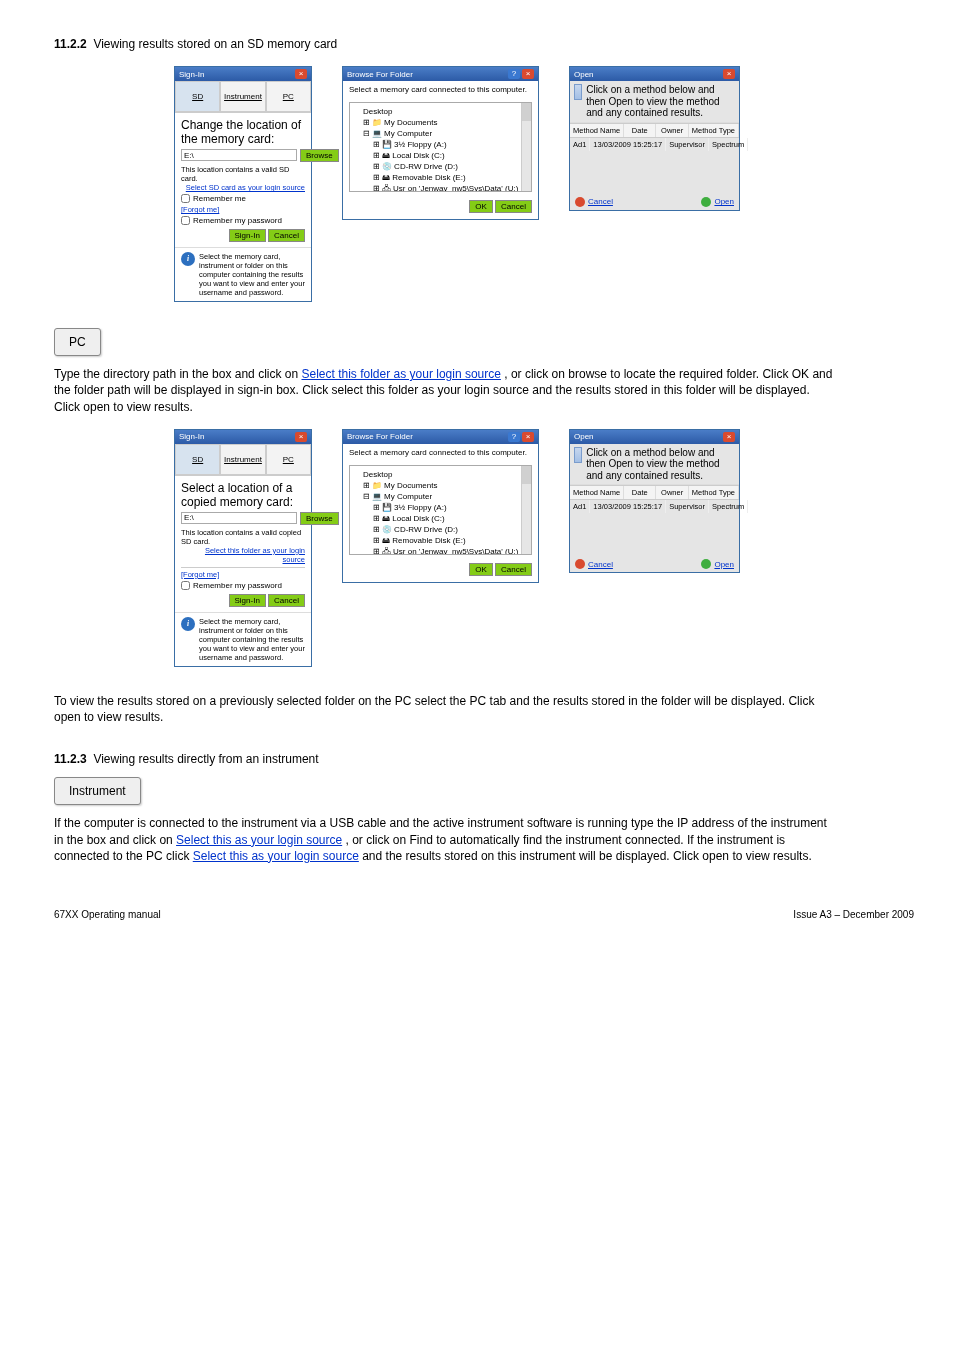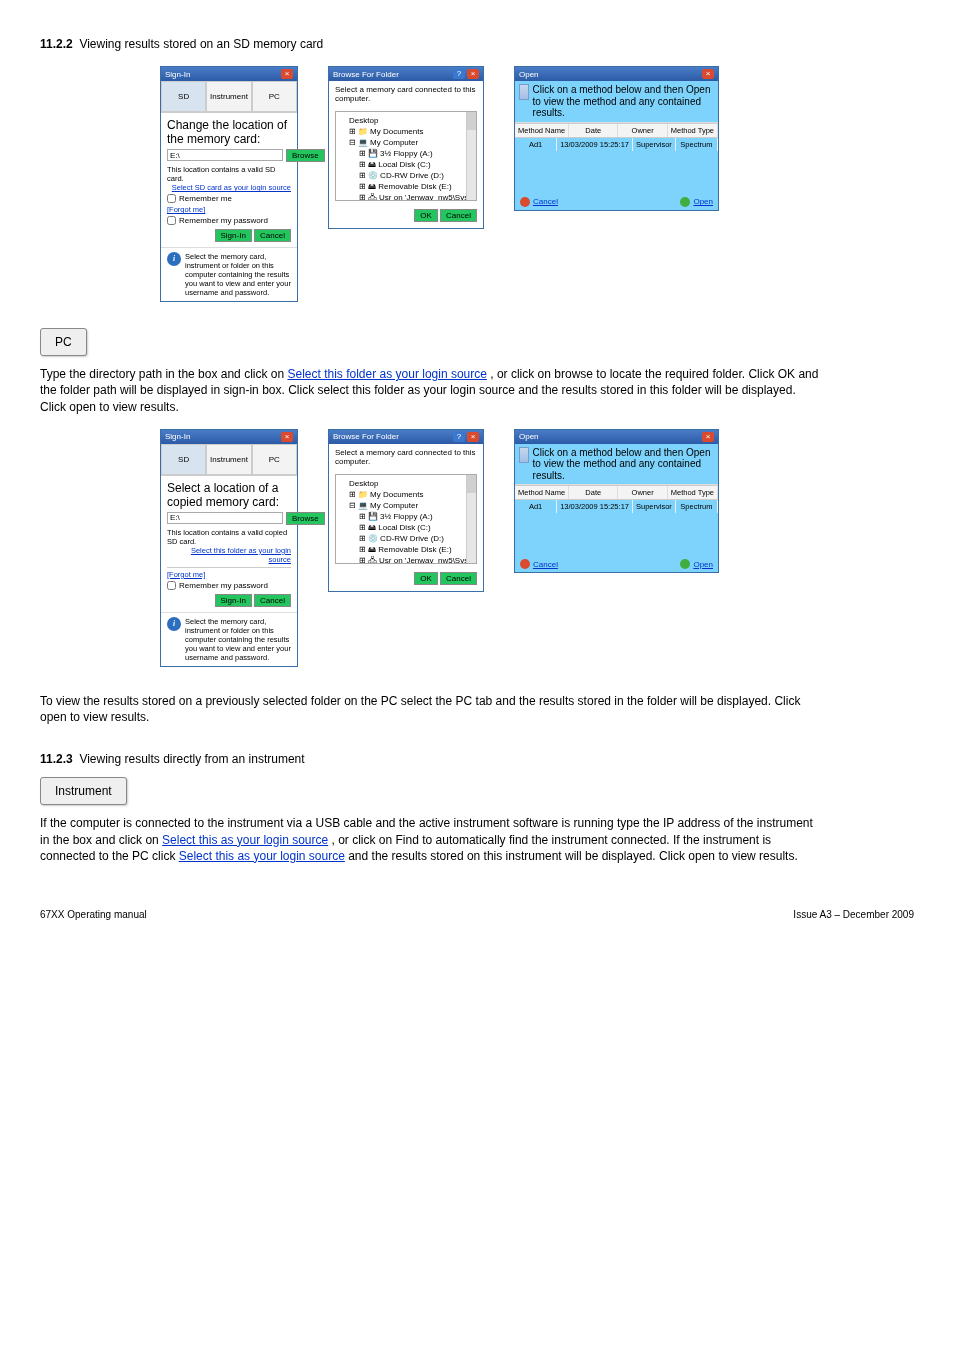--- a/index.html
+++ b/index.html
@@ -1,59 +1,59 @@
 <!DOCTYPE html>
 <html><head>
 <meta charset="utf-8">
 <style>
   * { box-sizing: border-box; margin: 0; padding: 0; }
   body { font-family: Arial, sans-serif; font-size: 12px; color: #000; background: #fff; width: 954px; }
-  .page { padding: 30px 32px 60px 40px; position: relative; }
+  .page { padding: 30px 32px 60px 40px; position: relative; margin-left: 14px; }
   p { margin: 6px 0; line-height: 1.35; }
   .label-btn { display: inline-block; border: 1px solid #888; background: #efefef; padding: 6px 14px; border-radius: 3px; box-shadow: 1px 1px 2px #ccc; }
   .screenshot-row { display: flex; gap: 30px; margin: 14px 0 26px 0; align-items: flex-start; padding-left: 120px; }
   .link-blue { color: #0033cc; text-decoration: underline; }
   .section-num { font-weight: bold; }
   .footer { position: absolute; bottom: 10px; left: 40px; right: 40px; display: flex; justify-content: space-between; font-size: 10px; color: #000; }
 
   
   .dlg { width: 138px; border: 1px solid #3a6ea5; background: #fff; font-size: 8px; }
   .dlg-title { background: linear-gradient(#4a7dc7,#2c5aa6); color: #fff; padding: 2px 4px; display: flex; justify-content: space-between; align-items: center; height: 14px; }
   .dlg-close { background: #d94a2f; color: #fff; width: 12px; height: 10px; line-height: 10px; text-align: center; border-radius: 2px; font-size: 8px; }
   .tabs { display: flex; }
-  .tab { flex: 1; text-align: center; padding: 10px 2px; border: 1px solid #ccc; font-size: 8px; background: #f3f3f3; }
+  .tab { flex: 1; text-align: center; padding: 10px 2px; border: 1px solid #ccc; font-size: 8px; background: #f3f3f3; text-decoration: underline; }
   .tab.active { background: #d7e3ef; }
   .dlg-body { padding: 5px 6px; border-top: 1px solid #ccc; }
   .dlg-h { font-weight: normal; font-size: 12px; margin-bottom: 3px; }
   .dlg-input-row { display: flex; gap: 3px; margin-bottom: 3px; }
   .dlg-input-row input[type=text] { flex:1; border:1px solid #aaa; height:12px; font-size:8px; padding:0 2px; }
-  .dlg-btn { border:1px solid #888; background:#22c55e; font-size:8px; padding:1px 5px; }
+  .dlg-btn { border:1px solid #888; background:#84cc16; font-size:8px; padding:1px 5px; }
   .dlg-link { color:#0033cc; text-decoration:underline; font-size:7.5px; display:block; text-align:right; }
   .chk { font-size:8px; margin:2px 0; display:flex; align-items:center; gap:3px; }
   .chk input { width:9px; height:9px; }
   .dlg-actions { text-align:right; margin-top:4px; }
   .dlg-info { display:flex; gap:4px; border-top:1px solid #ddd; padding:4px 6px; font-size:7.5px; line-height:1.2; }
   .info-i { width:14px; height:14px; border-radius:50%; background:#2c6fbf; color:#fff; text-align:center; line-height:14px; font-weight:bold; font-style:italic; font-family:serif; flex-shrink:0; }
 
   
-  .bff { width: 156px; border:1px solid #3a6ea5; background:#fff; font-size:8px; }
+  .bff { width: 197px; border:1px solid #3a6ea5; background:#fff; font-size:8px; }
   .bff .dlg-title { height:14px; }
   .bff-msg { padding:4px 6px; font-size:8px; }
   .bff-tree { margin:4px 6px; border:1px solid #aaa; height:90px; padding:3px; overflow:hidden; position:relative; }
   .bff-tree ul { list-style:none; margin:0; padding-left:10px; }
   .bff-tree li { font-size:8px; line-height:11px; white-space:nowrap; }
   .bff-scroll { position:absolute; right:0; top:0; bottom:0; width:10px; background:#e6e6e6; border-left:1px solid #ccc; }
   .bff-scroll::before, .bff-scroll::after { content:""; display:block; height:9px; background:#d0d0d0; }
   .bff-actions { text-align:right; padding:4px 6px 6px 6px; }
   .q-close { display:flex; gap:2px; }
   .q-close span { background:#3a78d0; color:#fff; width:12px; height:10px; line-height:10px; text-align:center; border-radius:2px; font-size:8px; }
   .q-close .red { background:#d94a2f; }
 
   
-  .open-dlg { width:205px; border:1px solid #3a6ea5; background:#7dd3fc; font-size:8px; }
+  .open-dlg { width:171px; border:1px solid #3a6ea5; background:#e5e5e5; font-size:8px; }
   .open-hdr { display:flex; gap:4px; padding:3px 4px; border-bottom:1px solid #ddd; }
   .open-icon { width:18px; height:16px; background:linear-gradient(#c7d7ee,#a3bfe5); border:1px solid #7a9ccc; }
   .open-hdr-text { font-size:10px; line-height:1.15; }
   .open-cols { display:flex; border-top:1px solid #ccc; border-bottom:1px solid #ccc; background:#f4f4f4; font-size:7.5px; }
   .open-cols div { flex:1; padding:2px 3px; border-right:1px solid #ddd; text-align:center; white-space:nowrap; }
   .open-row { display:flex; font-size:7.5px; }
   .open-row div { flex:1; padding:2px 3px; border-right:1px solid #eee; text-align:center; white-space:nowrap; }
   .open-body { height:56px; }
   .open-footer { display:flex; justify-content:space-between; padding:3px 5px; }
   .foot-btn { display:flex; align-items:center; gap:3px; font-size:8px; }

